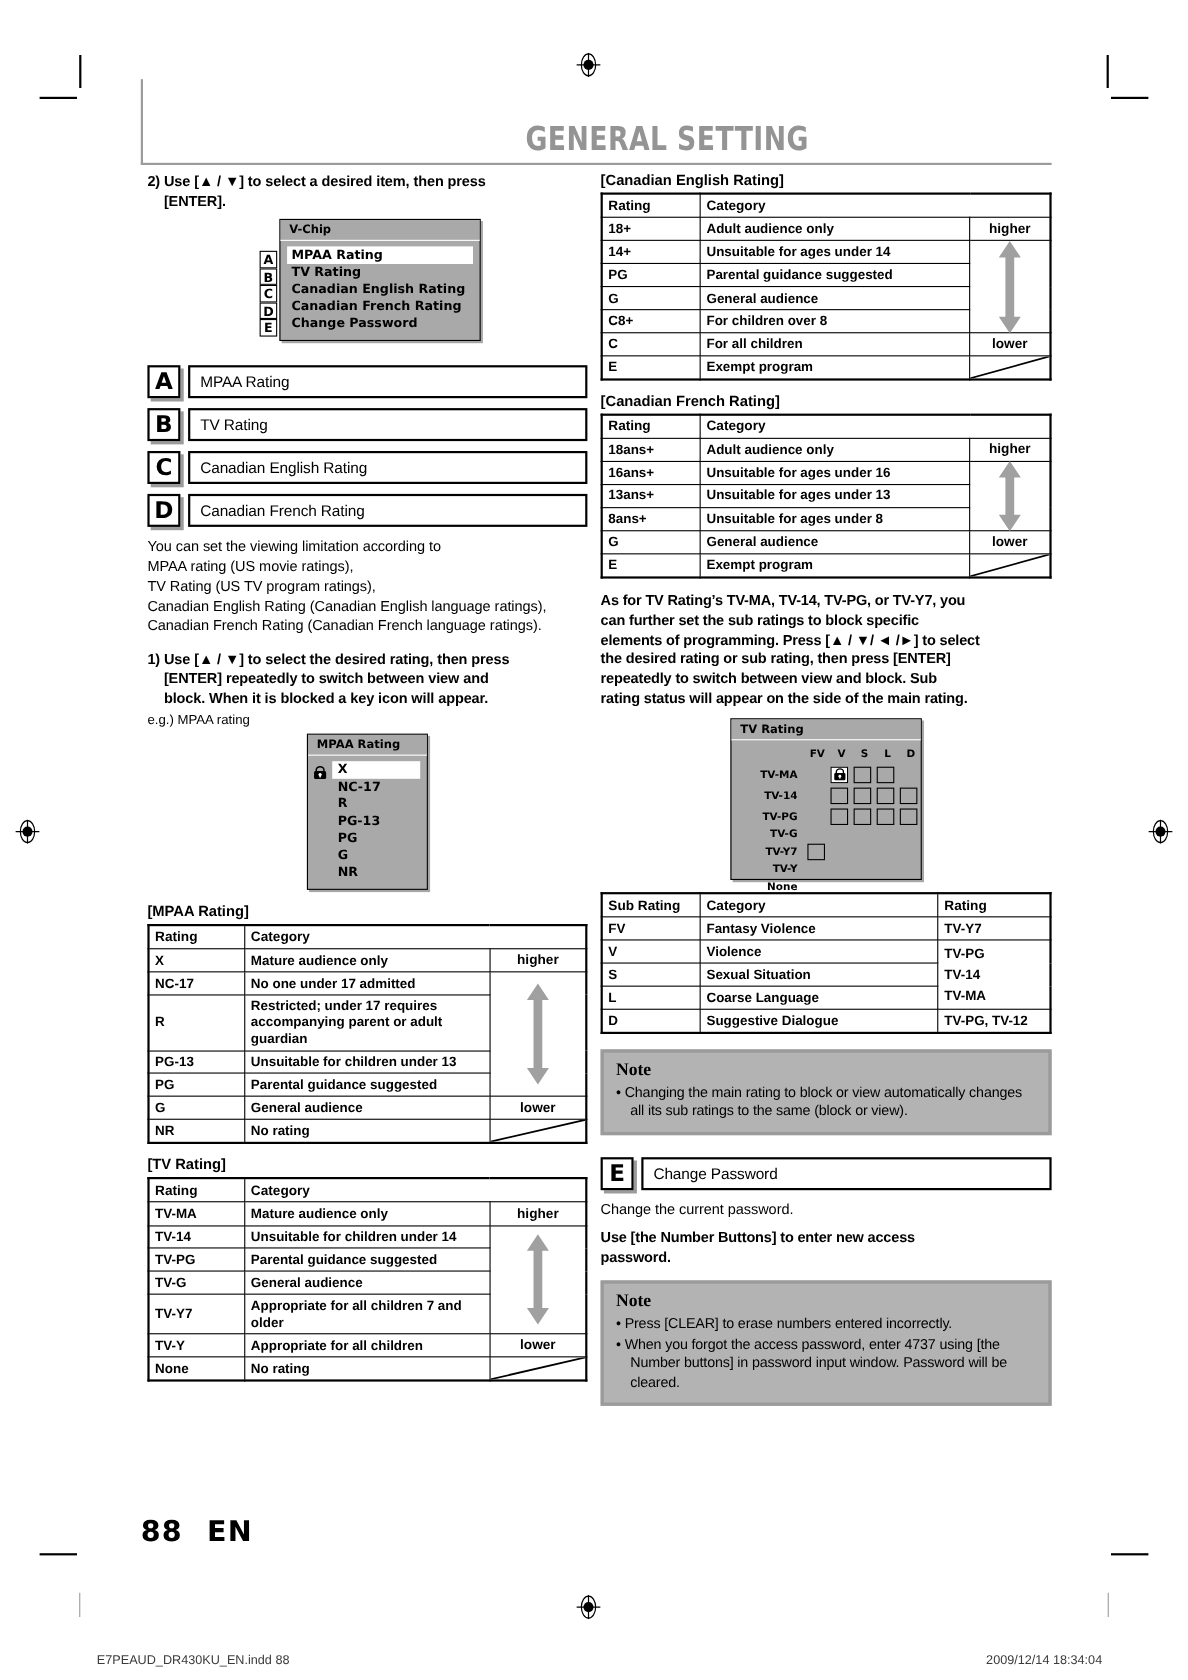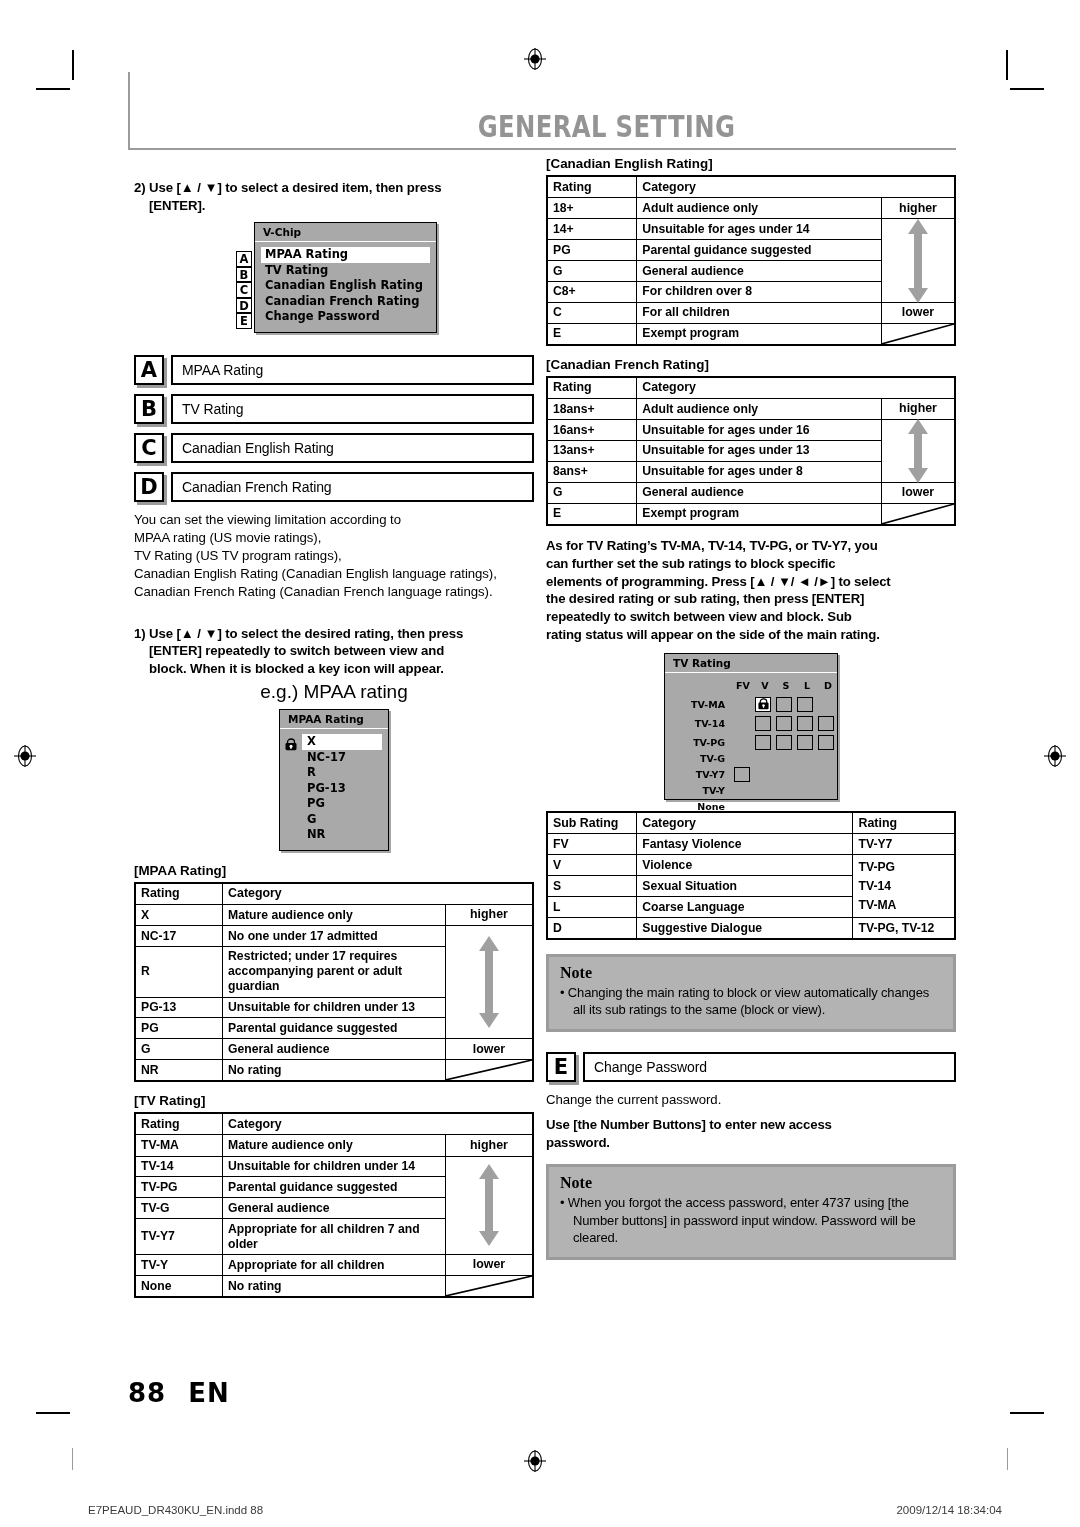--- a/index.html
+++ b/index.html
@@ -49,24 +49,24 @@
   
   .cols { position: absolute; left: 0; top: 84px; width: 828px; }
   .col-left  { position: absolute; left: 6px;   top: 0; width: 400px; }
   .col-right { position: absolute; left: 418px; top: 0; width: 410px; }
 
   
   .step {
     font-size: 13.2px; font-weight: bold; line-height: 1.33;
     letter-spacing: -0.1px;
   }
-  .step .hang { display: block; padding-left: 15px; text-indent: -15px; margin-top: 23px; }
+  .step .hang { display: block; padding-left: 15px; text-indent: -15px; }
   .body-text { font-size: 13.2px; line-height: 1.38; letter-spacing: -0.05px; }
   .bold-para { font-size: 13.2px; font-weight: bold; line-height: 1.36; letter-spacing: -0.15px; }
-  .eg { font-size: 19px; text-align: center; }
+  .eg { font-size: 12px; text-align: left; }
 
   .sect-title { font-size: 13.4px; font-weight: bold; margin: 0 0 4px 0; }
 
   
   .osd {
     background: #a9a9a9;
     border: 1px solid #000;
     box-shadow: 2px 2px 0 rgba(0,0,0,0.35);
     font-family: "DejaVu Sans", sans-serif;
   }
@@ -701,20 +701,21 @@
 
         <div class="body-text" style="margin-top:5px;">Change the current password.</div>
 
         <div class="bold-para" style="margin-top:7px;">
           <div>Use [the Number Buttons] to enter new access</div>
           <div>password.</div>
         </div>
 
         <div class="note" style="margin-top:12px;">
           <div class="note-h">Note</div>
+          <div class="note-li">• Press [CLEAR] to erase numbers entered incorrectly.</div>
           <div class="note-li">• When you forgot the access password, enter 4737 using [the Number buttons] in password input window. Password will be cleared.</div>
         </div>
 
       </div>
     </div>
   </div>
 
   <div class="pageno">
     <span>88</span><span class="en">EN</span>
   </div>

